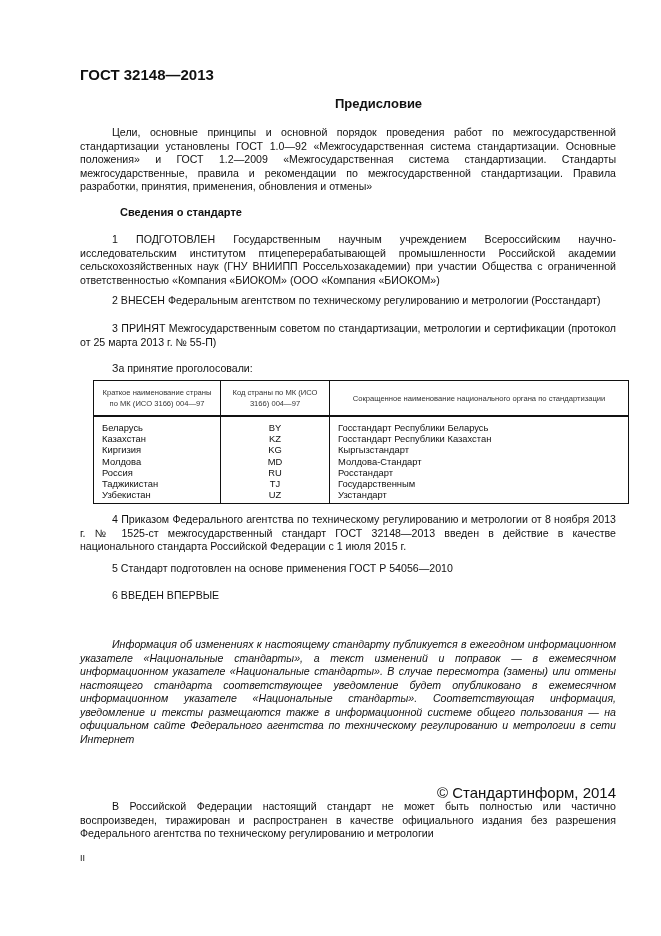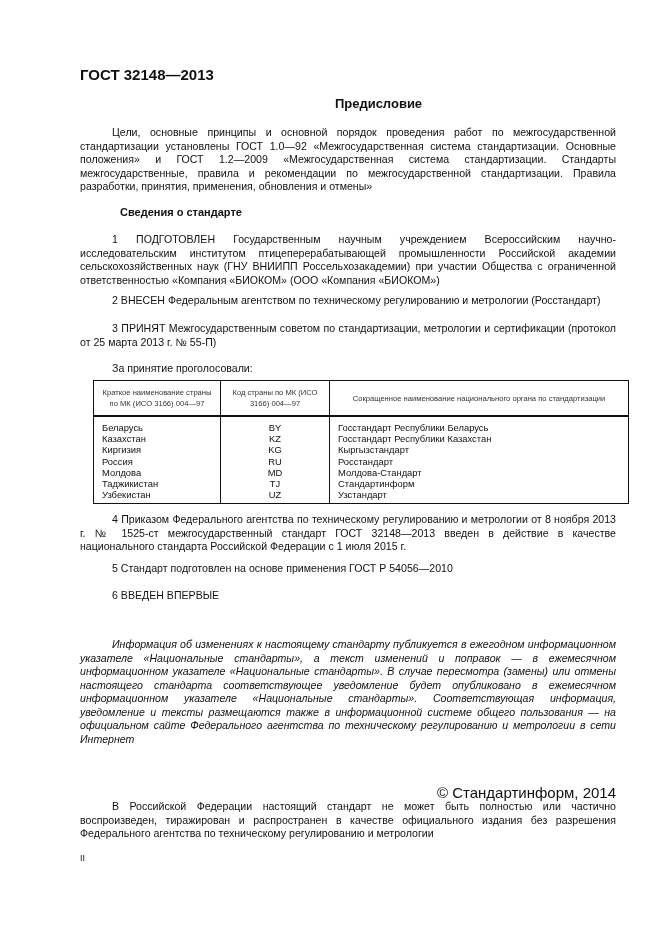--- a/index.html
+++ b/index.html
@@ -62,33 +62,33 @@
         <td>Казахстан</td>
         <td class="code">KZ</td>
         <td>Госстандарт Республики Казахстан</td>
       </tr>
       <tr>
         <td>Киргизия</td>
         <td class="code">KG</td>
         <td>Кыргызстандарт</td>
       </tr>
       <tr>
+        <td>Молдова</td>
+        <td class="code">MD</td>
+        <td>Молдова-Стандарт</td>
+      </tr>
+      <tr>
         <td>Россия</td>
         <td class="code">RU</td>
         <td>Росстандарт</td>
       </tr>
       <tr>
-        <td>Молдова</td>
-        <td class="code">MD</td>
-        <td>Молдова-Стандарт</td>
-      </tr>
-      <tr>
         <td>Таджикистан</td>
         <td class="code">TJ</td>
-        <td>Стандартинформ</td>
+        <td>Государственным</td>
       </tr>
       <tr class="last">
         <td>Узбекистан</td>
         <td class="code">UZ</td>
         <td>Узстандарт</td>
       </tr>
     </tbody>
   </table>
 
   <div class="para" style="top:513px;"><span class="ind"></span><span>4 Приказом Федерального агентства по техническому регулированию и метрологии от 8 ноября 2013 г. № 1525-ст межгосударственный стандарт ГОСТ 32148—2013 введен в действие в качестве национального стандарта Российской Федерации с 1 июля 2015 г.</span></div>

